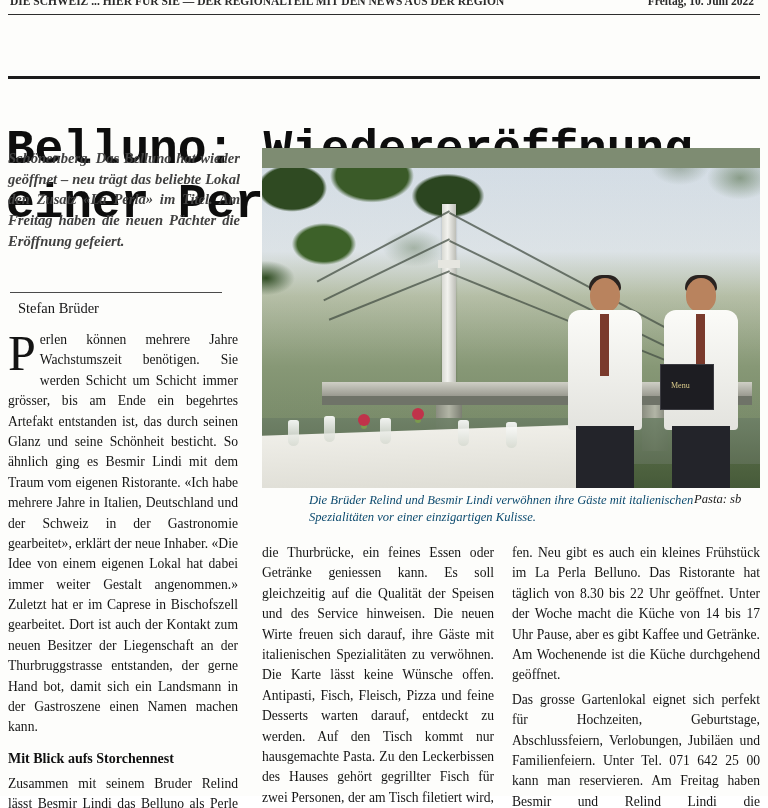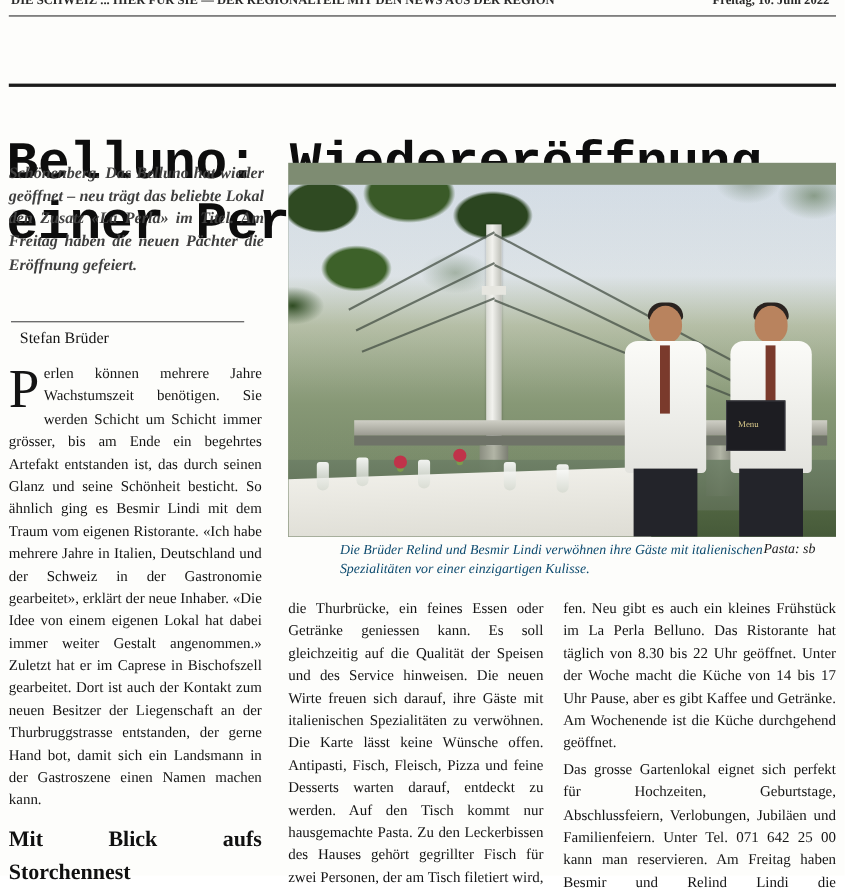--- a/index.html
+++ b/index.html
@@ -141,21 +141,21 @@
     float: left;
     font-size: 50px;
     line-height: 0.82;
     padding: 3px 4px 0 0;
     font-family: "Liberation Serif", serif;
     font-weight: normal;
   }
   .col p { margin: 0 0 4px 0; }
   .subhead {
     font-weight: bold;
-    font-size: 20px;
+    font-size: 14px;
     margin: 10px 0 5px 0;
     display: block;
     color: #101010;
   }
 
   
   .photo-wrap {
     position: absolute;
     top: 148px;
     left: 262px;

